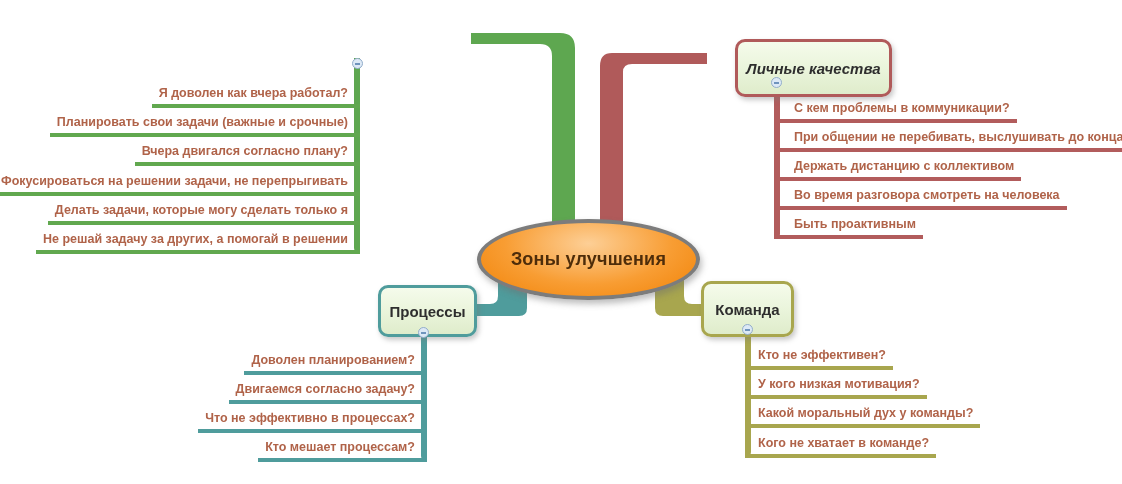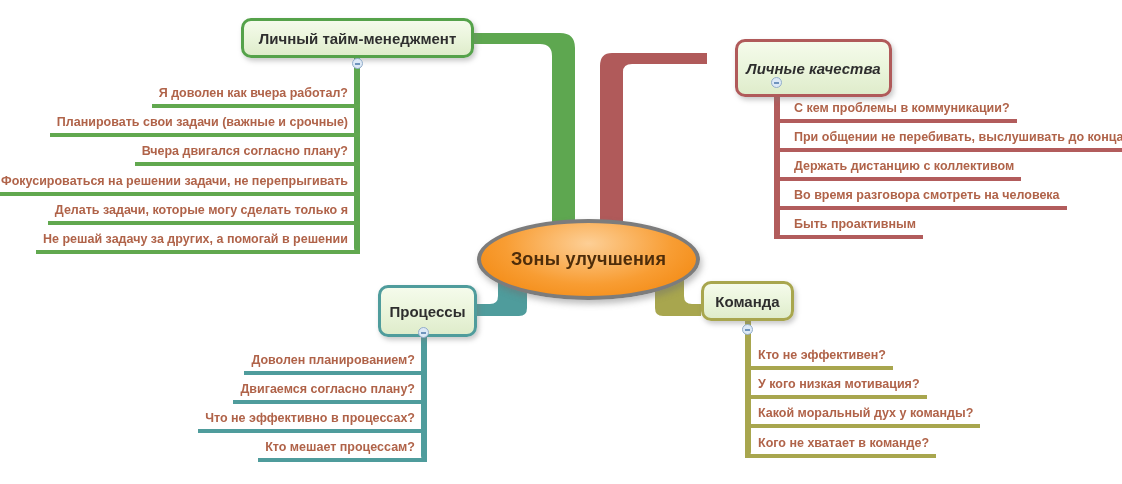--- a/index.html
+++ b/index.html
@@ -18,21 +18,21 @@
 
   
   .topic{position:absolute;z-index:3;border:3px solid;border-radius:10px;box-sizing:border-box;
     background:linear-gradient(180deg,#f5fbeb 0%,#e9f4da 55%,#dfeccb 100%);
     display:flex;align-items:center;justify-content:center;
     font-size:15px;font-weight:bold;color:#2e2e2e;
     box-shadow:2px 3px 5px rgba(120,120,120,.40);}
   .topic.b0{left:241px;top:18px;width:233px;height:40px;border-color:#55a24a;}
   .topic.b1{left:735px;top:39px;width:157px;height:58px;border-color:#b05a5a;font-style:italic;}
   .topic.b2{left:378px;top:285px;width:99px;height:52px;border-color:#4f9c9c;}
-  .topic.b3{left:701px;top:281px;width:93px;height:40px;border-color:#a8a64e;}
+  .topic.b3{left:701px;top:281px;width:93px;height:56px;border-color:#a8a64e;}
 
   
   .vline{position:absolute;width:6px;z-index:2;}
   .vl0{left:354px;top:58px;height:195px;background:#5ea750;border-radius:0 0 0 5px;}
   .vl1{left:774px;top:80px;height:159px;background:#b25c5c;border-radius:0 0 5px 0;}
   .vl2{left:421px;top:326px;height:135px;background:#4f9c9c;border-radius:0 0 0 5px;}
   .vl3{left:745px;top:320px;height:137px;background:#a8a64e;border-radius:0 0 5px 0;}
 
   
   .collapse{position:absolute;width:11px;height:11px;z-index:4;border-radius:50%;
@@ -59,23 +59,20 @@
     <path d="M471,33 L560,33 Q575,33 575,48 L575,235 L552,235 L552,56 Q552,44 540,44 L471,44 Z" fill="#5ea750"></path>
     <path d="M707,53 L612,53 Q600,53 600,66 L600,235 L623,235 L623,72 Q623,64 632,64 L707,64 Z" fill="#b05a5a"></path>
     <path d="M527,268 L527,308 Q527,316 519,316 L477,316 L477,304 L490,304 Q498,304 498,296 L498,268 Z" fill="#4f9c9c"></path>
     <path d="M655,268 L655,308 Q655,316 663,316 L701,316 L701,304 L692,304 Q684,304 684,296 L684,268 Z" fill="#a8a64e"></path>
   </svg>
 
   <div class="central">
     <span>Зоны улучшения</span>
   </div>
 
-  <div class="topic b0">
-    <span>Личный тайм-менеджмент</span>
-  </div>
   <div class="topic b1">
     <span>Личные качества</span>
   </div>
   <div class="topic b2">
     <span>Процессы</span>
   </div>
   <div class="topic b3">
     <span>Команда</span>
   </div>
 
@@ -96,21 +93,21 @@
   <div class="item left g" style="top:203px">Делать задачи, которые могу сделать только я</div>
   <div class="item left g" style="top:232px">Не решай задачу за других, а помогай в решении</div>
 
   <div class="item m" style="top:101px">С кем проблемы в коммуникации?</div>
   <div class="item m" style="top:130px">При общении не перебивать, выслушивать до конца</div>
   <div class="item m" style="top:159px">Держать дистанцию с коллективом</div>
   <div class="item m" style="top:188px">Во время разговора смотреть на человека</div>
   <div class="item left t" style="top:353px">Доволен планированием?</div>
 
   <div class="item m" style="top:217px">Быть проактивным</div>
-  <div class="item left t" style="top:382px">Двигаемся согласно плану?</div>
+  <div class="item left t" style="top:382px">Двигаемся согласно задачу?</div>
   <div class="item left t" style="top:440px">Кто мешает процессам?</div>
   <div class="item left t" style="top:411px">Что не эффективно в процессах?</div>
 
   <div class="item o" style="top:348px">Кто не эффективен?</div>
   <div class="item o" style="top:377px">У кого низкая мотивация?</div>
   <div class="item o" style="top:406px">Какой моральный дух у команды?</div>
   <div class="item o" style="top:436px">Кого не хватает в команде?</div>
 
 </div>
 

